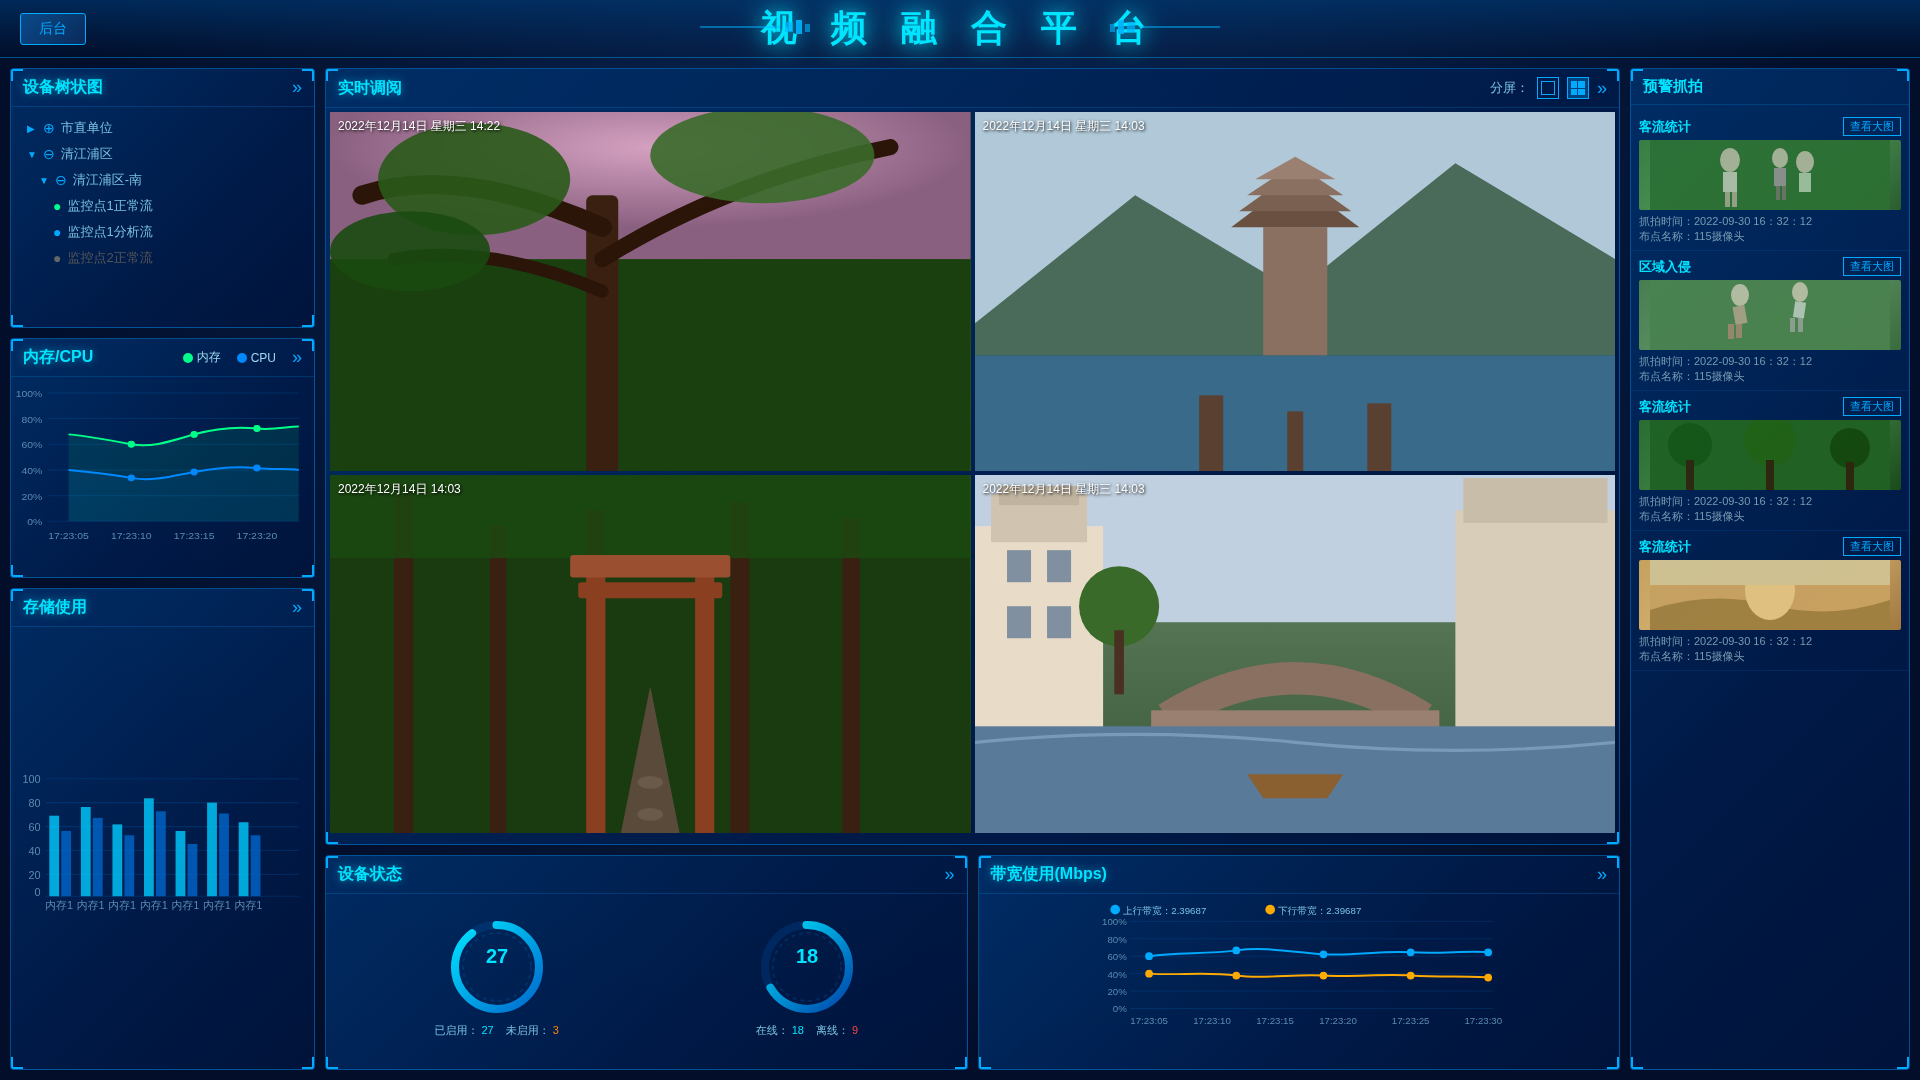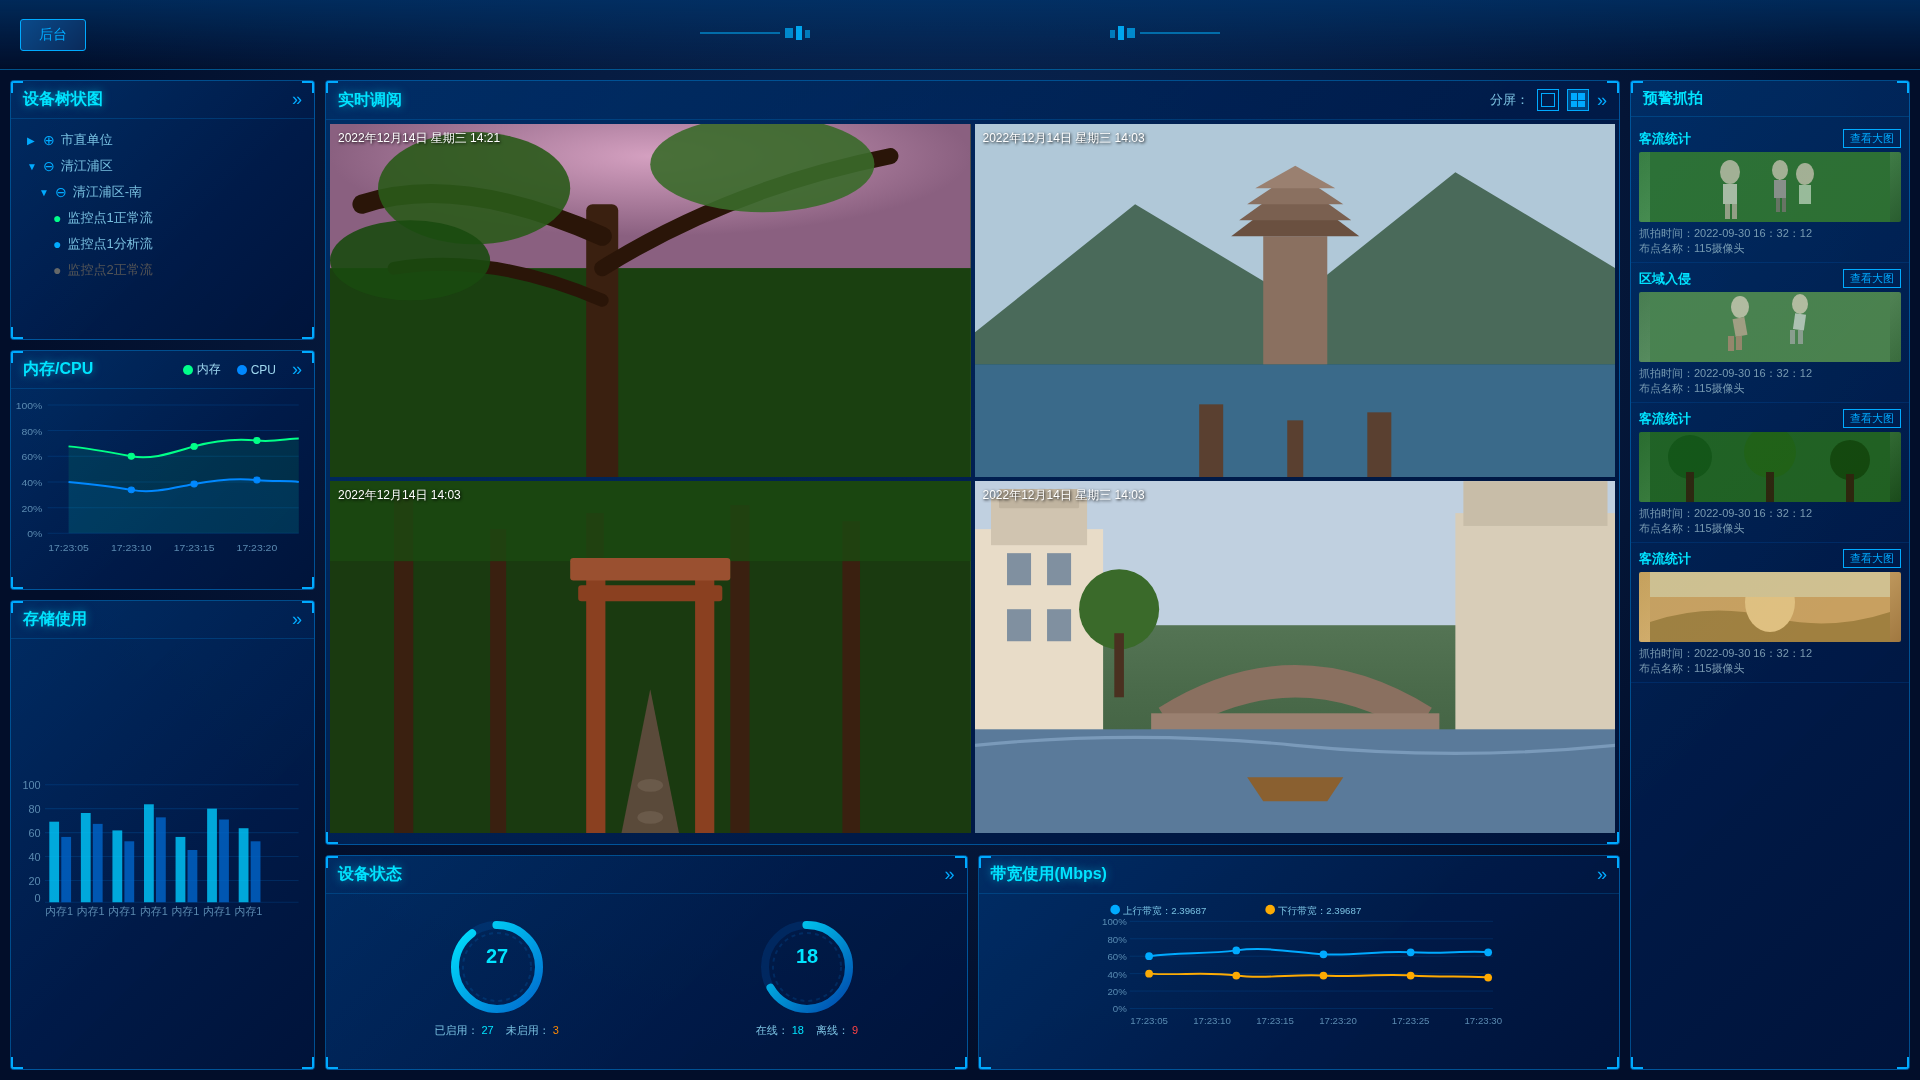--- a/index.html
+++ b/index.html
@@ -18,21 +18,21 @@
     }
 
     .app {
       position: relative; z-index: 1;
       width: 1920px; height: 1080px;
       display: flex; flex-direction: column;
     }
 
     
     .header {
-      height: 70px;
+      height: 58px;
       display: flex; align-items: center; justify-content: center;
       position: relative;
       border-bottom: 1px solid rgba(0,180,255,0.3);
       background: linear-gradient(180deg, rgba(0,60,120,0.6) 0%, transparent 100%);
     }
     .header-title {
       font-size: 36px; font-weight: 700; letter-spacing: 12px;
       color: #00e5ff;
       text-shadow: 0 0 20px rgba(0,229,255,0.8), 0 0 40px rgba(0,229,255,0.4);
     }
@@ -262,20 +262,21 @@
     <button class="header-back-btn">后台</button>
 
     <div class="header-deco-left">
       <svg width="120" height="30" viewBox="0 0 120 30">
         <rect x="0" y="12" width="80" height="2" fill="rgba(0,180,255,0.5)"></rect>
         <rect x="85" y="8" width="8" height="10" fill="rgba(0,180,255,0.7)"></rect>
         <rect x="96" y="6" width="6" height="14" fill="rgba(0,180,255,0.9)"></rect>
         <rect x="105" y="10" width="5" height="8" fill="rgba(0,180,255,0.6)"></rect>
       </svg>
     </div>
+    <h1 class="header-title">视 频 融 合 平 台</h1>
 
     <div class="header-deco-right">
       <svg width="120" height="30" viewBox="0 0 120 30">
         <rect x="40" y="12" width="80" height="2" fill="rgba(0,180,255,0.5)"></rect>
         <rect x="27" y="8" width="8" height="10" fill="rgba(0,180,255,0.7)"></rect>
         <rect x="18" y="6" width="6" height="14" fill="rgba(0,180,255,0.9)"></rect>
         <rect x="10" y="10" width="5" height="8" fill="rgba(0,180,255,0.6)"></rect>
       </svg>
     </div>
   </div>
@@ -463,21 +464,21 @@
                 <span></span>
                 <span></span>
               </div>
             </button>
             <span class="panel-more">»</span>
           </div>
         </div>
         <div class="video-grid">
 
           <div class="video-cell video-cell-1">
-            <span class="video-timestamp">2022年12月14日 星期三 14:21</span>
+            <span class="video-timestamp">2022年12月14日 星期三 14:22</span>
             <svg width="100%" height="100%" viewBox="0 0 400 240" preserveAspectRatio="xMidYMid slice" style="position:absolute;inset:0">
               <defs>
                 <radialGradient id="sky1" cx="50%" cy="30%">
                   <stop offset="0%" stop-color="#d4a0c0"></stop>
                   <stop offset="100%" stop-color="#8a6080"></stop>
                 </radialGradient>
               </defs>
               <rect width="400" height="100" fill="url(#sky1)"></rect>
               <rect y="100" width="400" height="140" fill="#1a4010"></rect>
 

